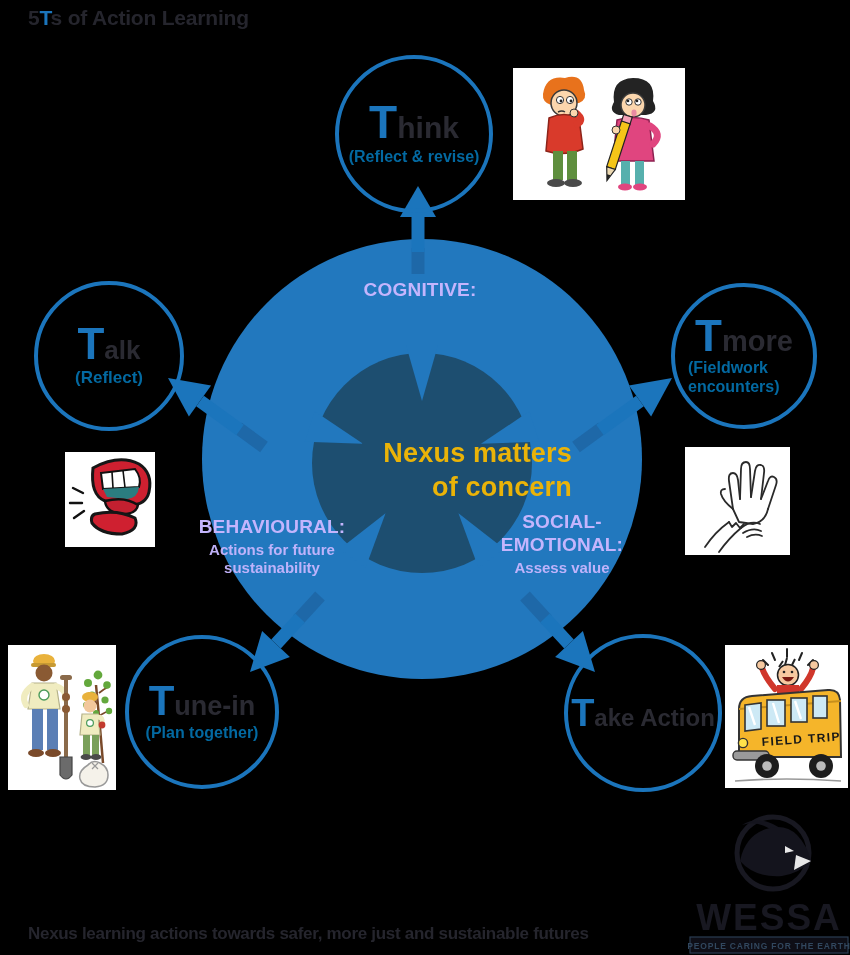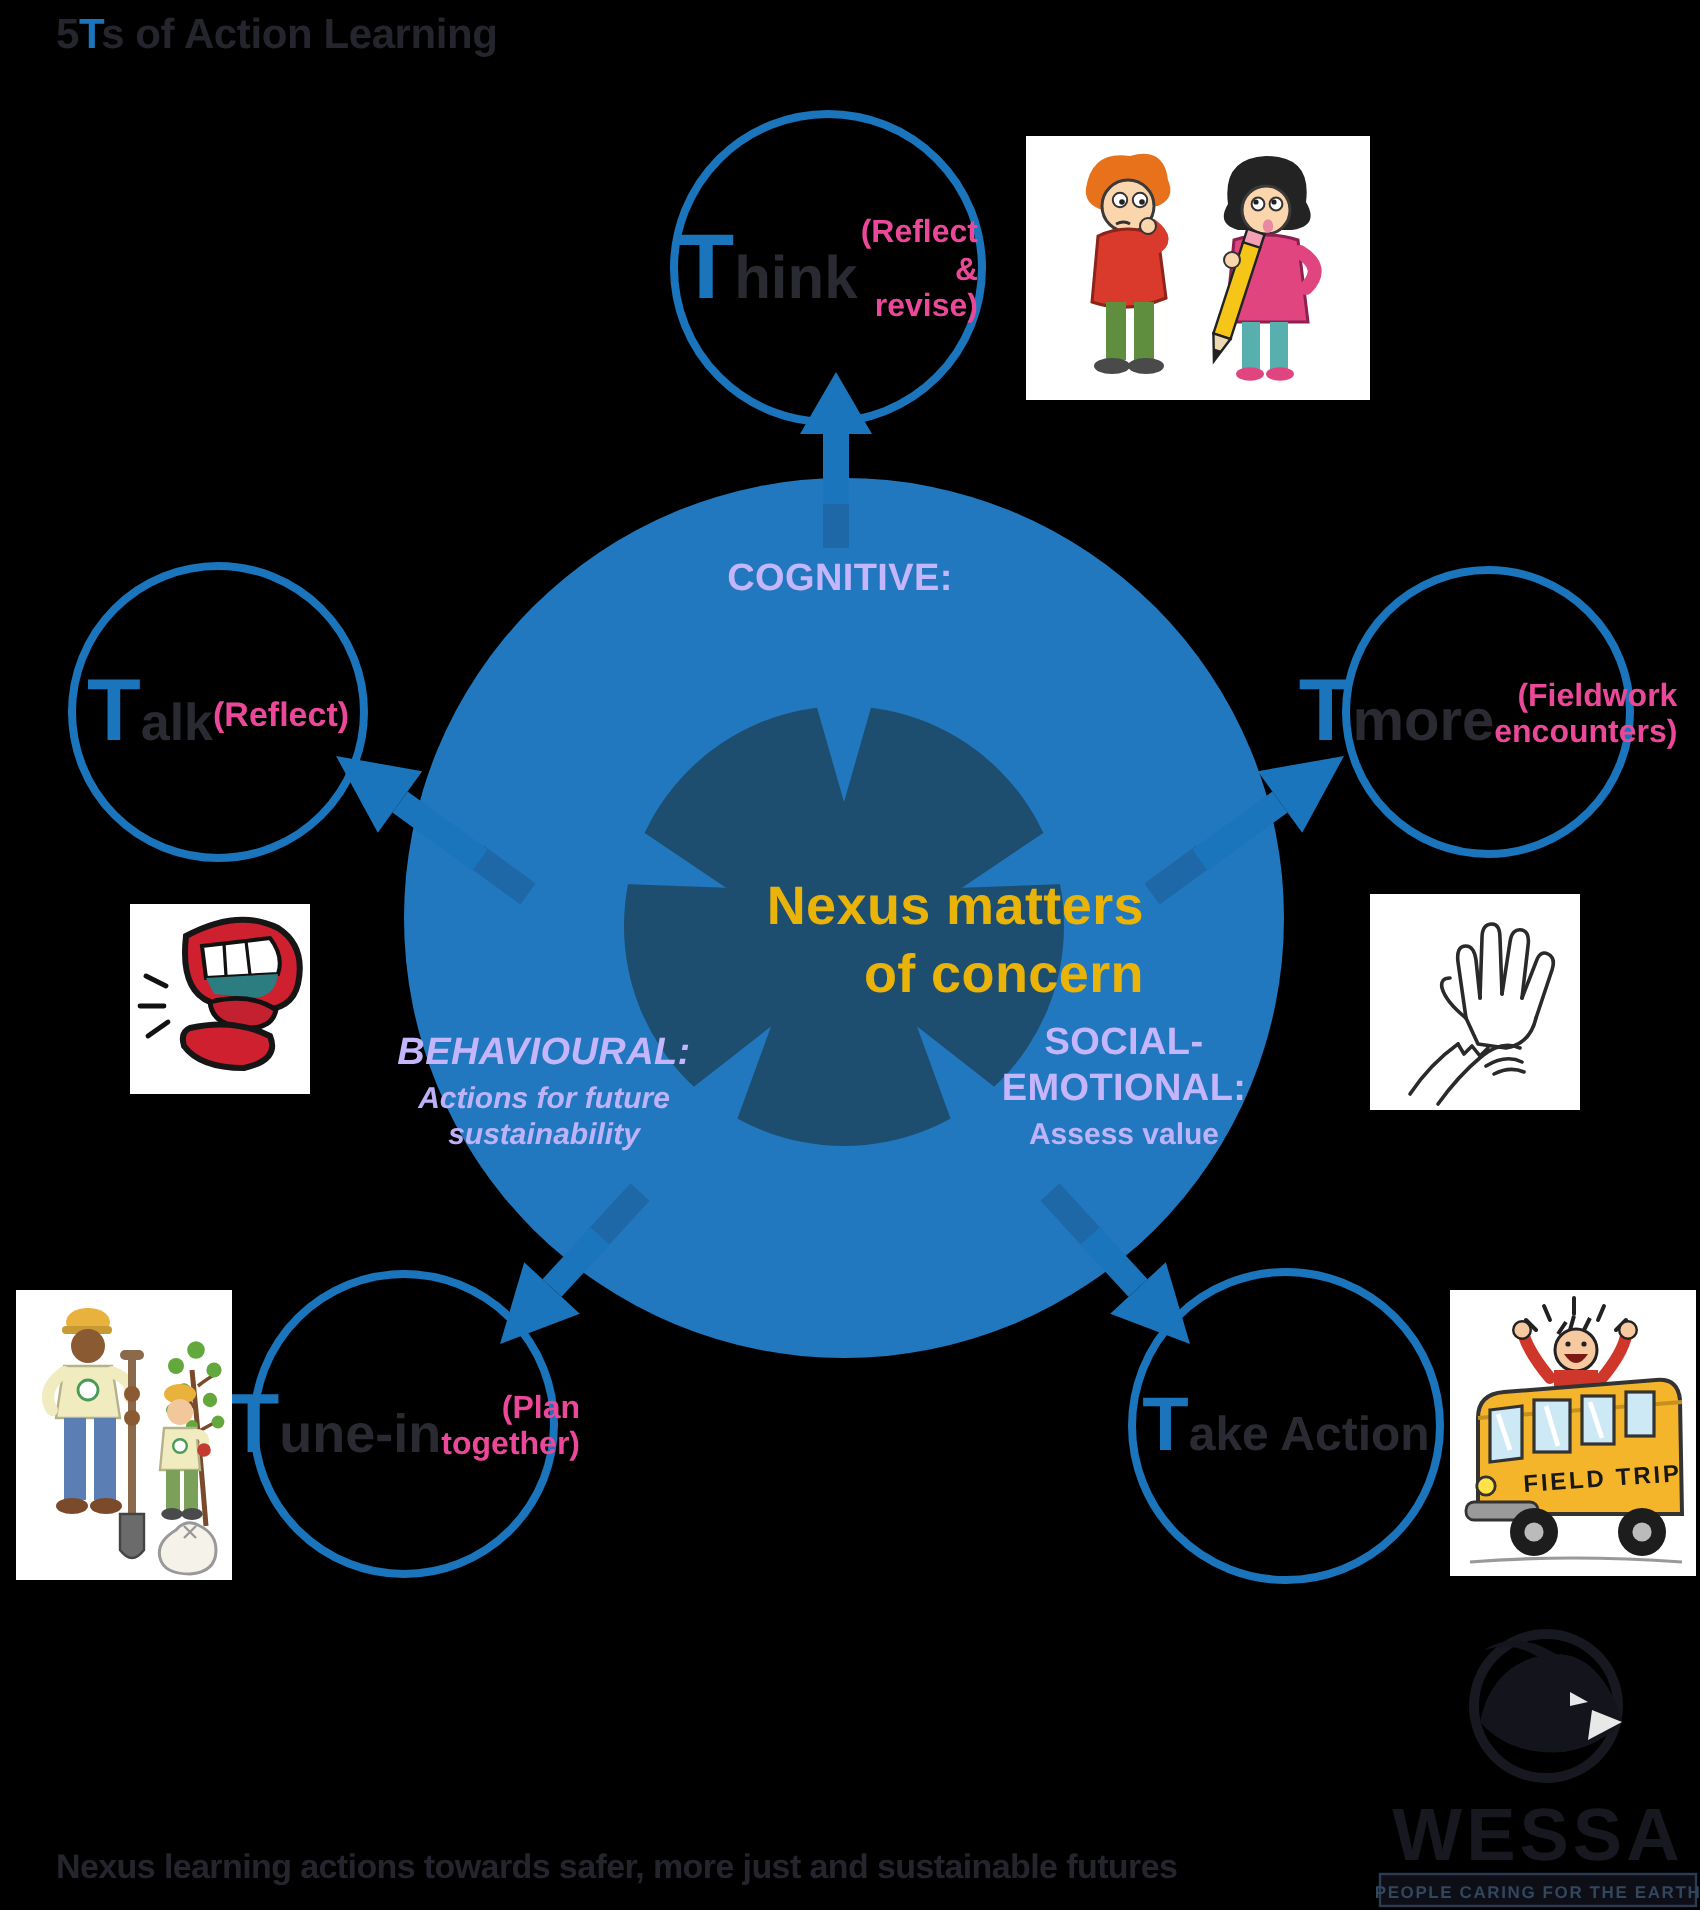--- a/index.html
+++ b/index.html
@@ -15,25 +15,25 @@
   .big-circle{position:absolute;left:202px;top:239px;width:440px;height:440px;
               border-radius:50%;background:#2278be;}
   .inner-cycle{position:absolute;left:300px;top:343px;}
   .center-label{position:absolute;color:#c4b5fd;text-align:center;line-height:1.2;}
   .center-label .lbl{font-weight:bold;font-size:19px;letter-spacing:0.2px;}
   .center-label .desc{font-weight:bold;font-size:15px;opacity:.97;margin-top:2px;}
   .nexus-heading{position:absolute;left:272px;top:437px;width:300px;text-align:right;
                  color:#eab308;font-weight:bold;font-size:27px;line-height:1.25;letter-spacing:0.2px;}
   
   .node{position:absolute;border:4px solid #1b75bc;border-radius:50%;box-sizing:border-box;
-        display:flex;align-items:center;justify-content:center;
-        text-align:right;background:transparent;}
+        display:flex;flex-direction:column;align-items:center;justify-content:center;
+        text-align:left;background:transparent;}
   .node-title{color:#2a2a32;font-weight:bold;line-height:.9;white-space:nowrap;}
   .node-title .initial{color:#1b75bc;}
-  .node-sub{color:#ec4899;font-weight:bold;font-size:16px;margin-top:4px;line-height:1.15;}
+  .node-sub{color:#0369a1;font-weight:bold;font-size:16px;margin-top:4px;line-height:1.15;}
   #node-think .initial{font-size:46px;} #node-think .rest{font-size:30px;}
   #node-talk .initial{font-size:44px;} #node-talk .rest{font-size:26px;} #node-talk .node-sub{font-size:17px;}
   #node-touch .initial{font-size:44px;} #node-touch .rest{font-size:29px;} #node-touch .node-sub{width:112px;}
   #node-tunein .initial{font-size:42px;} #node-tunein .rest{font-size:27px;}
   #node-takeaction .initial{font-size:38px;} #node-takeaction .rest{font-size:24px;}
   
   .illus{position:absolute;background:#fff;}
   .arrows-layer{position:absolute;left:0;top:0;pointer-events:none;}
   .logo-box{position:absolute;left:688px;top:813px;}
 </style>
@@ -53,21 +53,21 @@
       <polygon points="106,2 138,2 122,58" transform="rotate(72 122 120)"></polygon>
       <polygon points="106,2 138,2 122,58" transform="rotate(144 122 120)"></polygon>
       <polygon points="106,2 138,2 122,58" transform="rotate(216 122 120)"></polygon>
       <polygon points="106,2 138,2 122,58" transform="rotate(288 122 120)"></polygon>
     </g>
   </svg>
 
   <div class="center-label" style="left:300px;top:279px;width:240px;">
     <div class="lbl">COGNITIVE:</div>
   </div>
-  <div class="center-label" style="left:187px;top:516px;width:170px;font-style:italic;">
+  <div class="center-label" style="left:187px;top:516px;width:170px;">
     <div class="lbl">BEHAVIOURAL:</div>
     <div class="desc">Actions for future sustainability</div>
   </div>
   <div class="center-label" style="left:487px;top:511px;width:150px;">
     <div class="lbl">SOCIAL-EMOTIONAL:</div>
     <div class="desc">Assess value</div>
   </div>
   <div class="nexus-heading">
     <div>Nexus matters</div>
     <div>of concern</div>

